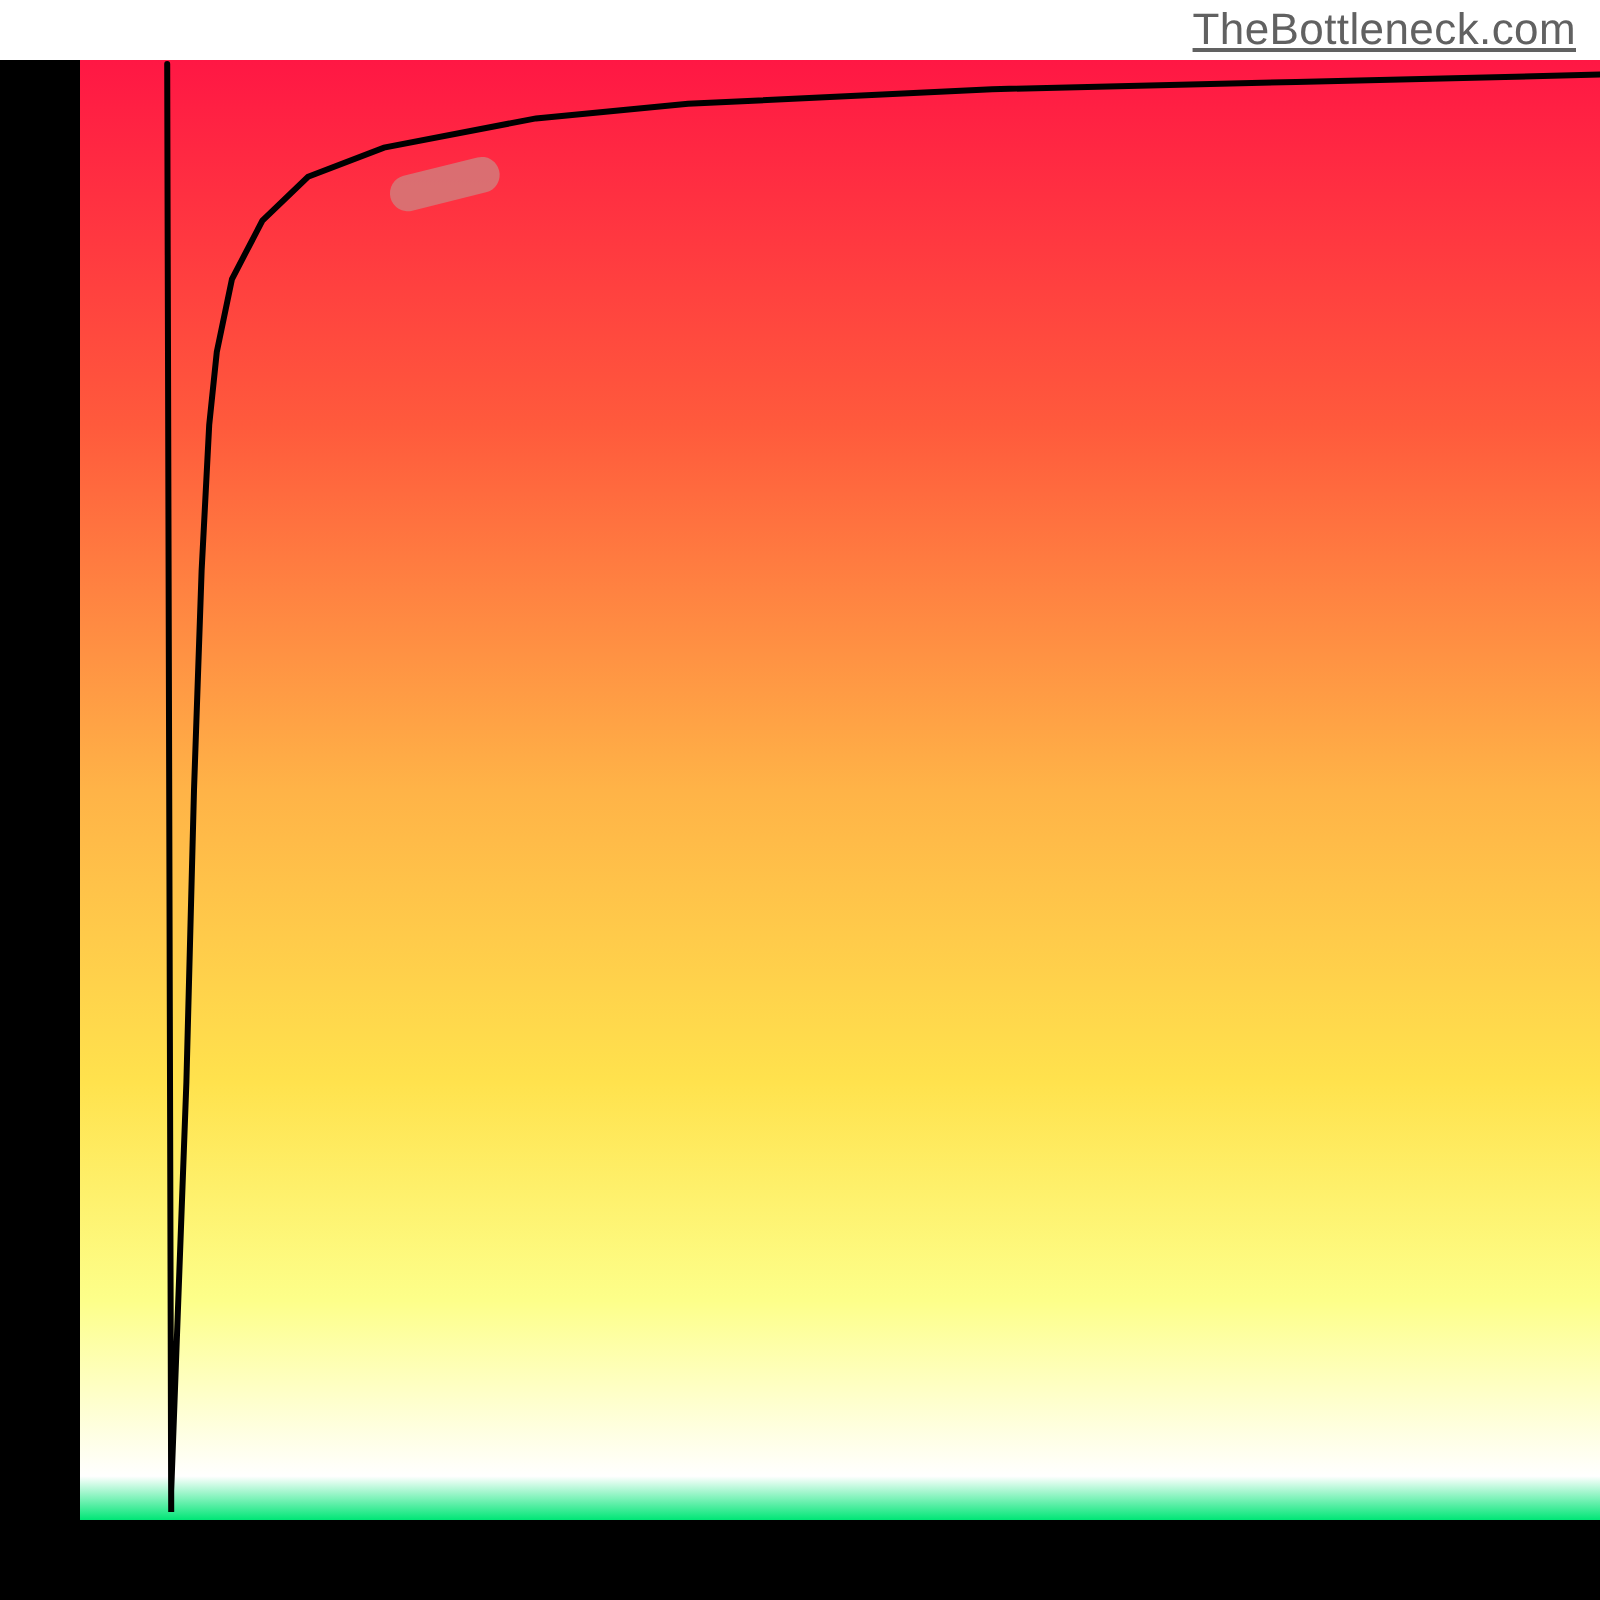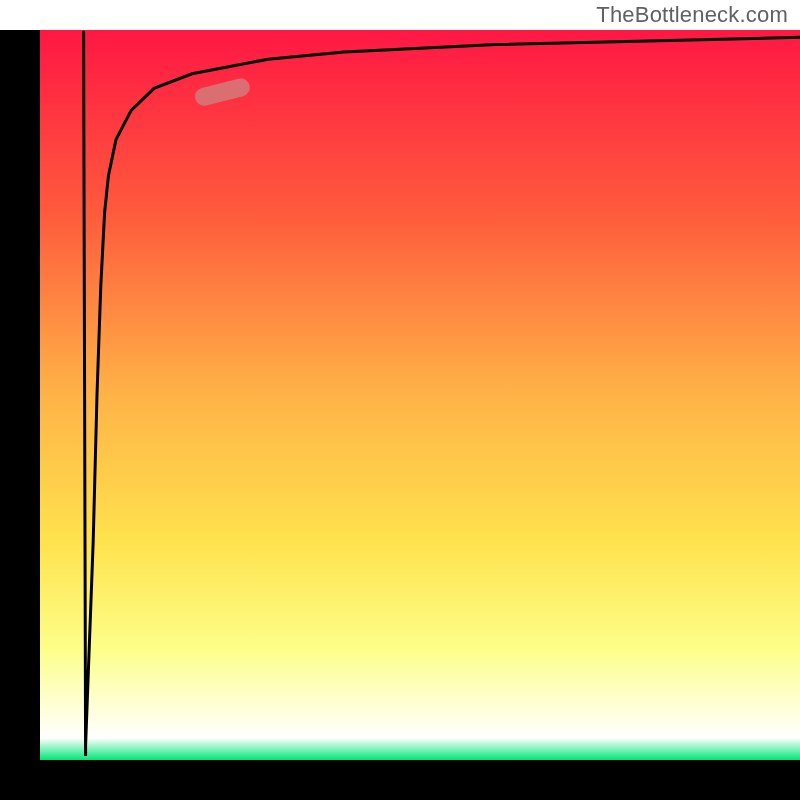--- a/index.html
+++ b/index.html
@@ -18,20 +18,21 @@
   }
   .attribution {
     position: absolute;
     top: 2px;
     right: 12px;
     font-size: 22px;
     color: #616161;
     font-weight: 400;
     letter-spacing: 0.2px;
     z-index: 10;
+    text-decoration: underline;
   }
   svg {
     display: block;
   }
 </style>
 </head>
 <body>
 
 <div class="chart-container">
   <div class="attribution">TheBottleneck.com</div>

